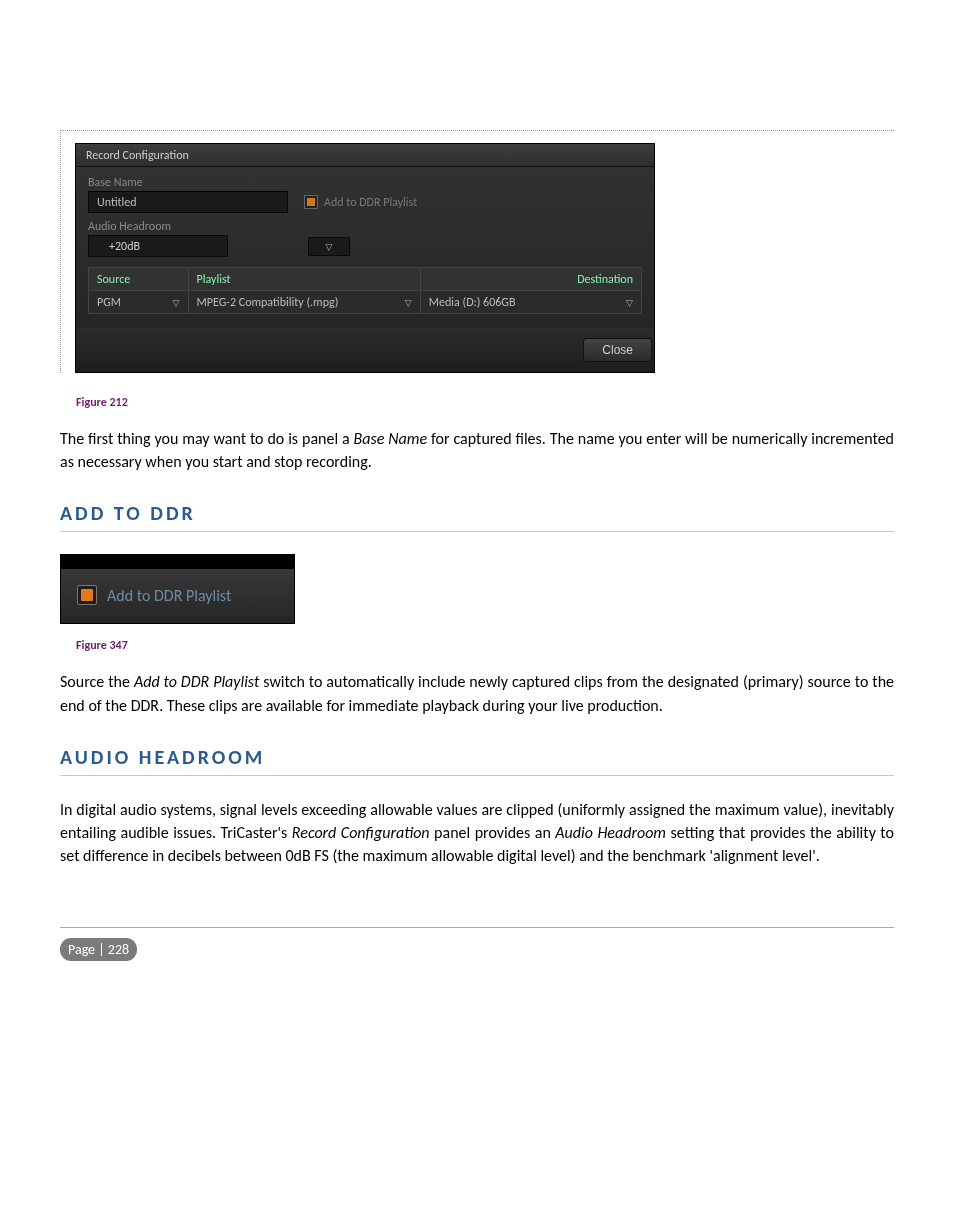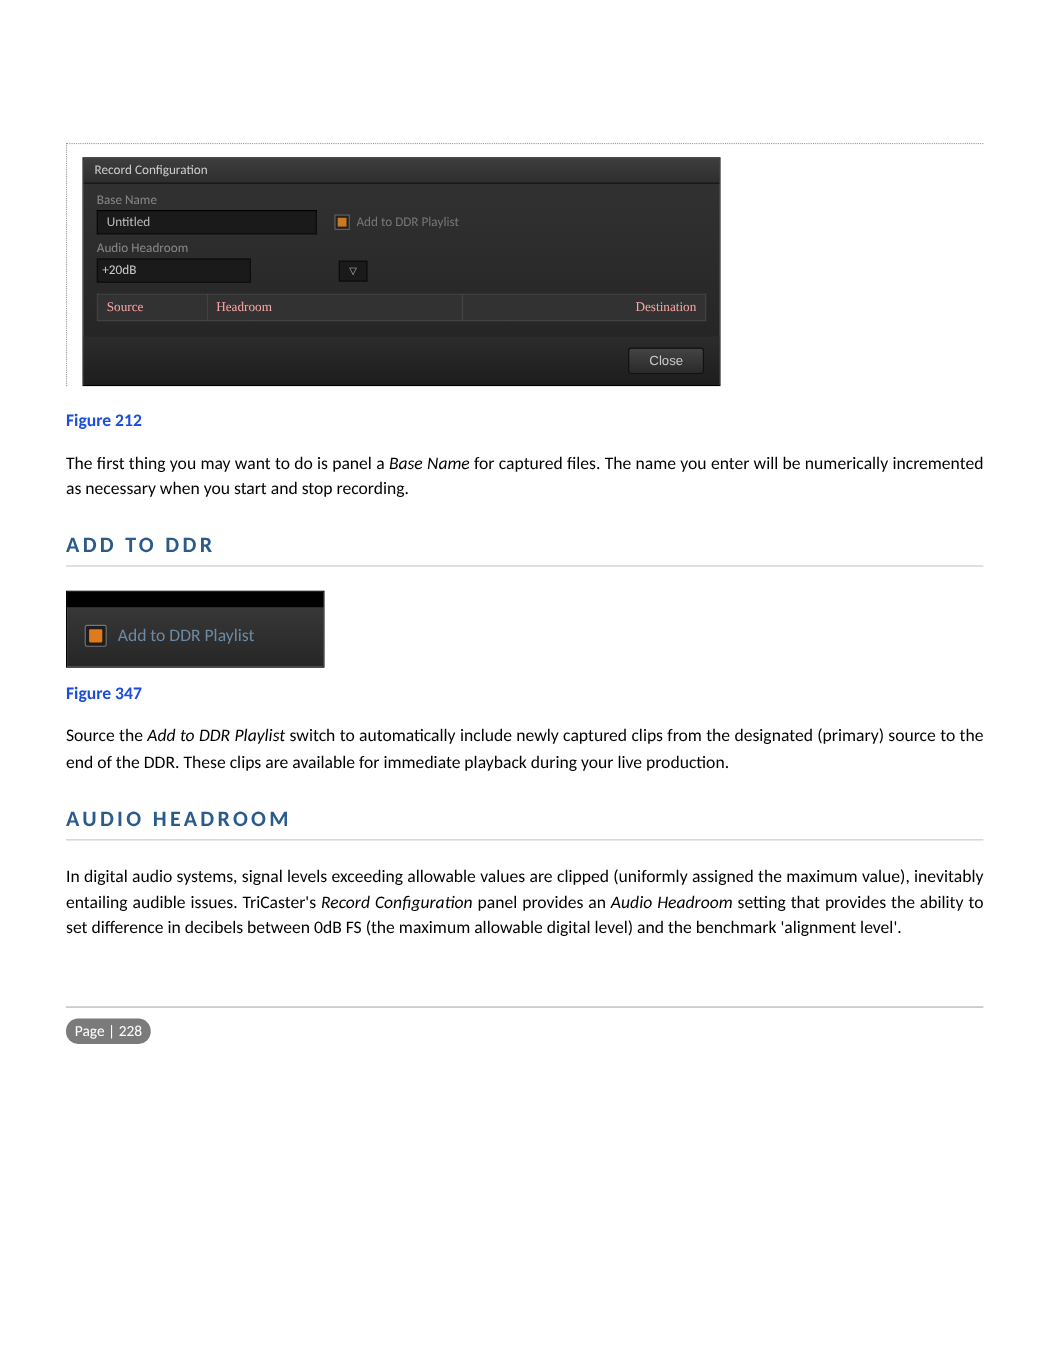--- a/index.html
+++ b/index.html
@@ -25,24 +25,24 @@
   }
   .sub-heading {
     color: #2a5b8c;
     font-size: 20px;
     letter-spacing: 3px;
     font-weight: 700;
     margin: 28px 0 6px 0;
   }
   .sub-hr { border: none; border-top: 1px solid #c8c8c8; margin-bottom: 22px; }
   .fig-caption {
-    color: #1d4ed8;
-    font-size: 16px;
+    color: #701a75;
+    font-size: 12px;
     font-weight: 600;
-    margin: 14px 0 18px 0;
+    margin: 14px 0 18px 16px;
   }
   p.body { font-size: 16px; line-height: 1.45; text-align: justify; margin-bottom: 12px; }
   em { font-style: italic; }
 
   
   .panel1 {
     width: 580px;
     background: linear-gradient(#333, #222);
     border: 1px solid #000;
     font-size: 12px;
@@ -74,40 +74,40 @@
     display: inline-flex; align-items: center; justify-content: center;
     margin: 0 6px 0 16px;
   }
   .checkbox-sq .dot { width: 8px; height: 8px; background: #cc7a1f; }
   .chk-label { color: #777; font-size: 12px; }
   .dropdown-sm {
     background: #1a1a1a;
     border: 1px solid #0a0a0a;
     color: #ccc;
     width: 140px;
-    padding: 3px 4px;
+    padding: 3px 20px;
     display: flex; justify-content: space-between; align-items: center;
     font-size: 12px;
   }
   .tri { color: #9bbad6; font-size: 9px; }
   .dropdown-sm.narrow { width: 26px; justify-content: center; margin-left: 80px;}
   .table1 { width: 100%; border-collapse: collapse; margin-top: 10px; }
   .table1 th, .table1 td {
     border: 1px solid #444;
     background: #2b2b2b;
     color: #999;
     padding: 4px 8px;
     font-weight: normal;
     text-align: left;
     font-size: 12px;
   }
-  .table1 th { background: #323232; color: #fca5a5; font-family: Liberation Serif, serif; }
+  .table1 th { background: #323232; color: #86efac; }
   .table1 td { color: #bbb; }
   .cell-dd { display:flex; justify-content:space-between; align-items:center; }
-  .btn-bar { display:flex; justify-content:flex-end; padding: 10px 14px; background: linear-gradient(#2c2c2c,#1d1d1d); }
+  .btn-bar { display:flex; justify-content:flex-end; padding: 10px 2px; background: linear-gradient(#2c2c2c,#1d1d1d); }
   .btn-dark {
     background: linear-gradient(#444,#2a2a2a);
     border: 1px solid #111;
     border-radius: 3px;
     color: #ccc;
     font-size: 12px;
     padding: 4px 18px;
   }
 
   
@@ -175,22 +175,42 @@
         </div>
         <div class="dropdown-sm narrow">
             <span class="tri">▽</span>
           </div>
       </div>
 
       <table class="table1">
         <tbody>
             <tr>
           <th style="width:18%;">Source</th>
-          <th style="width:42%;">Headroom</th>
+          <th style="width:42%;">Playlist</th>
           <th style="width:40%;text-align:right;">Destination</th>
+        </tr>
+        <tr>
+          <td>
+                <div class="cell-dd">
+                  <span>PGM</span>
+                  <span class="tri">▽</span>
+                </div>
+              </td>
+          <td>
+                <div class="cell-dd">
+                  <span>MPEG-2 Compatibility (.mpg)</span>
+                  <span class="tri">▽</span>
+                </div>
+              </td>
+          <td>
+                <div class="cell-dd">
+                  <span>Media (D:) 606GB</span>
+                  <span class="tri">▽</span>
+                </div>
+              </td>
         </tr>
       </tbody>
         </table>
     </div>
     <div class="btn-bar">
       <button class="btn-dark">Close</button>
     </div>
   </div>
 </div>
 

